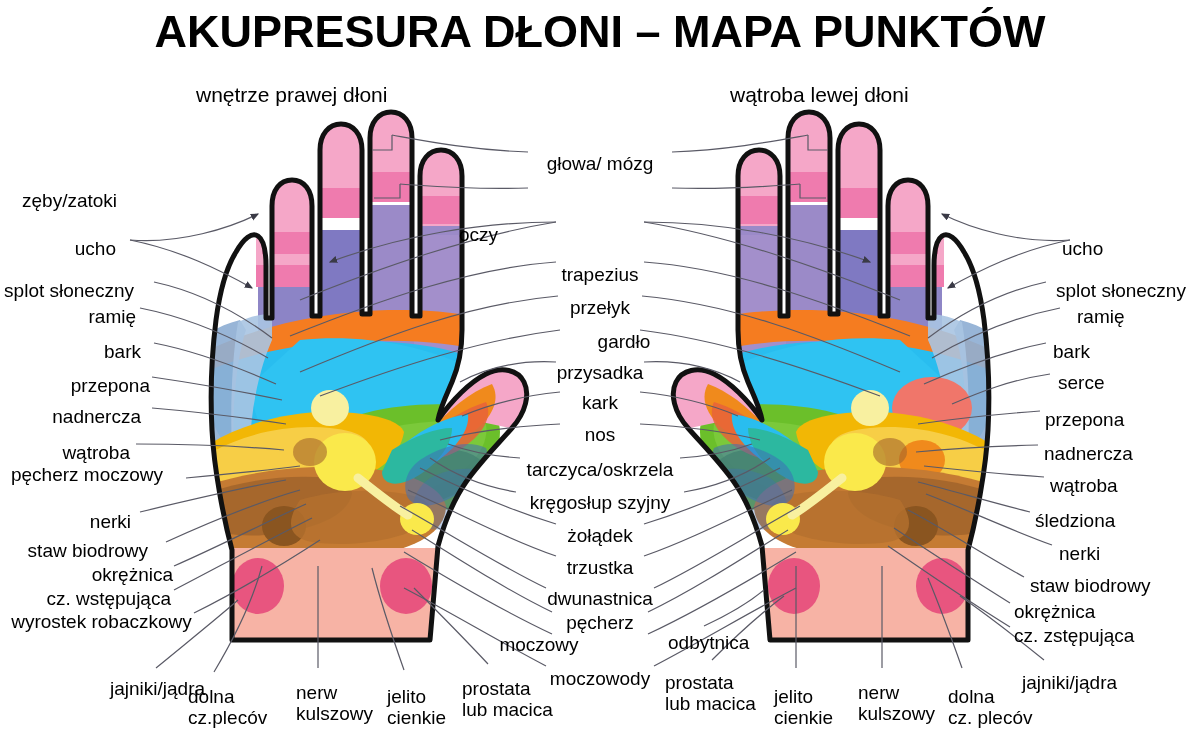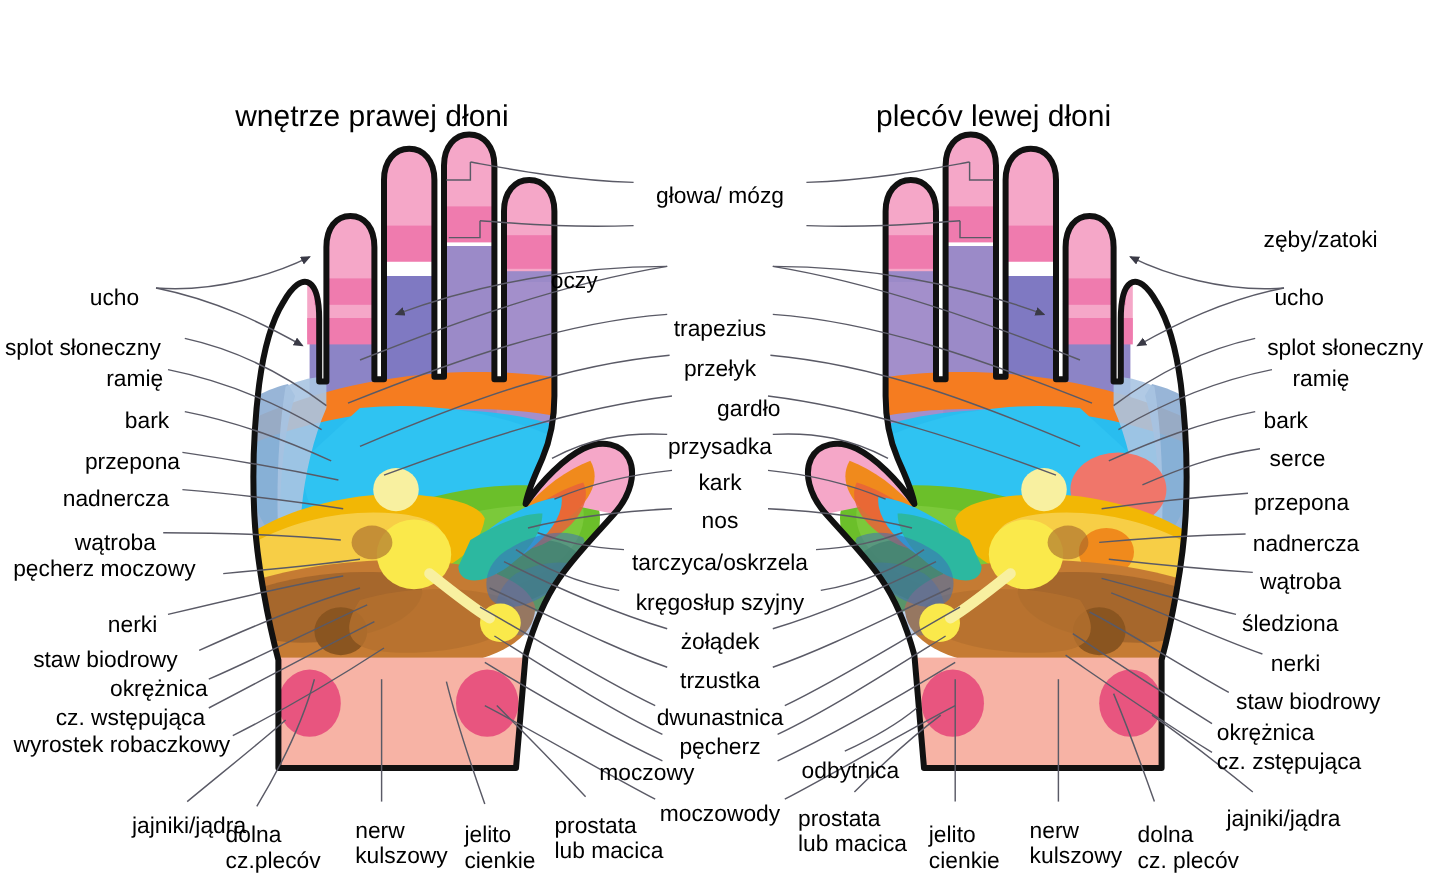--- a/index.html
+++ b/index.html
@@ -13,21 +13,21 @@
   #stage{position:absolute;left:0;top:0;width:1200px;height:735px;}
 
   .title{
     position:absolute;left:0;top:6px;width:1200px;
     text-align:center;
     font-size:45px;font-weight:700;letter-spacing:0px;
     white-space:nowrap;
   }
   .subtitle{
     position:absolute;
-    font-size:25px;font-weight:400;
+    font-size:21px;font-weight:400;
     white-space:nowrap;
   }
   #sub-right{left:196px;top:83px;}
   #sub-left{left:730px;top:83px;}
 
   .lbl{
     position:absolute;
     font-size:19px;
     line-height:21px;
     white-space:nowrap;
@@ -38,22 +38,23 @@
   .lbl.two{line-height:21px;white-space:normal;}
 
   svg.art{position:absolute;left:0;top:0;width:1200px;height:735px;pointer-events:none;}
   svg.leaders{position:absolute;left:0;top:0;width:1200px;height:735px;pointer-events:none;}
 </style>
 </head>
 <body>
 
 <div id="stage">
 
+  <div class="title">AKUPRESURA DŁONI – MAPA PUNKTÓW</div>
   <div class="subtitle" id="sub-right">wnętrze prawej dłoni</div>
-  <div class="subtitle" id="sub-left">plecóv lewej dłoni</div>
+  <div class="subtitle" id="sub-left">wątroba lewej dłoni</div>
 
   <svg class="art" viewBox="0 0 1200 735">
     <defs>
 
       <clipPath id="clipRH">
         <path d="M232,640 L232,550
                  C224,520 214,470 212,430
                  C210,392 212,352 216,320
                  C220,290 226,268 236,252
                  C244,238 252,232 258,236
@@ -499,21 +500,21 @@
       <div class="lbl l" style="top: 372px; left: 1058px;">serce</div>
       <div class="lbl l" style="top: 409px; left: 1045px;">przepona</div>
       <div class="lbl l" style="top: 443px; left: 1044px;">nadnercza</div>
       <div class="lbl l" style="top: 475px; left: 1050px;">wątroba</div>
       <div class="lbl l" style="top: 510px; left: 1035px;">śledziona</div>
       <div class="lbl l" style="top: 543px; left: 1059px;">nerki</div>
       <div class="lbl l" style="top: 575px; left: 1030px;">staw biodrowy</div>
       <div class="lbl l" style="top: 601px; left: 1014px;">okrężnica</div>
       <div class="lbl l" style="top: 625px; left: 1014px;">cz. zstępująca</div>
       <div class="lbl c" style="top: 153px; left: 0px; width: 1200px; text-align: center;">głowa/ mózg</div>
-      <div class="lbl c" style="top: 190px; left: 0px; width: 1148px; text-align: right;">zęby/zatoki</div>
+      <div class="lbl c" style="top: 190px; left: 0px; width: 1148px; text-align: left; padding-left: 22px;">zęby/zatoki</div>
       <div class="lbl c" style="top: 224px; left: 0px; width: 957px; text-align: center;">oczy</div>
       <div class="lbl c" style="top: 264px; left: 0px; width: 1200px; text-align: center;">trapezius</div>
       <div class="lbl c" style="top: 297px; left: 0px; width: 1200px; text-align: center;">przełyk</div>
       <div class="lbl c" style="top: 331px; left: 0px; width: 1200px; text-align: center; padding-left: 24px;">gardło</div>
       <div class="lbl c" style="top: 362px; left: 0px; width: 1200px; text-align: center;">przysadka</div>
       <div class="lbl c" style="top: 392px; left: 0px; width: 1200px; text-align: center;">kark</div>
       <div class="lbl c" style="top: 424px; left: 0px; width: 1200px; text-align: center;">nos</div>
       <div class="lbl c" style="top: 459px; left: 0px; width: 1200px; text-align: center;">tarczyca/oskrzela</div>
       <div class="lbl c" style="top: 492px; left: 0px; width: 1200px; text-align: center;">kręgosłup szyjny</div>
       <div class="lbl c" style="top: 525px; left: 0px; width: 1200px; text-align: center;">żołądek</div>

